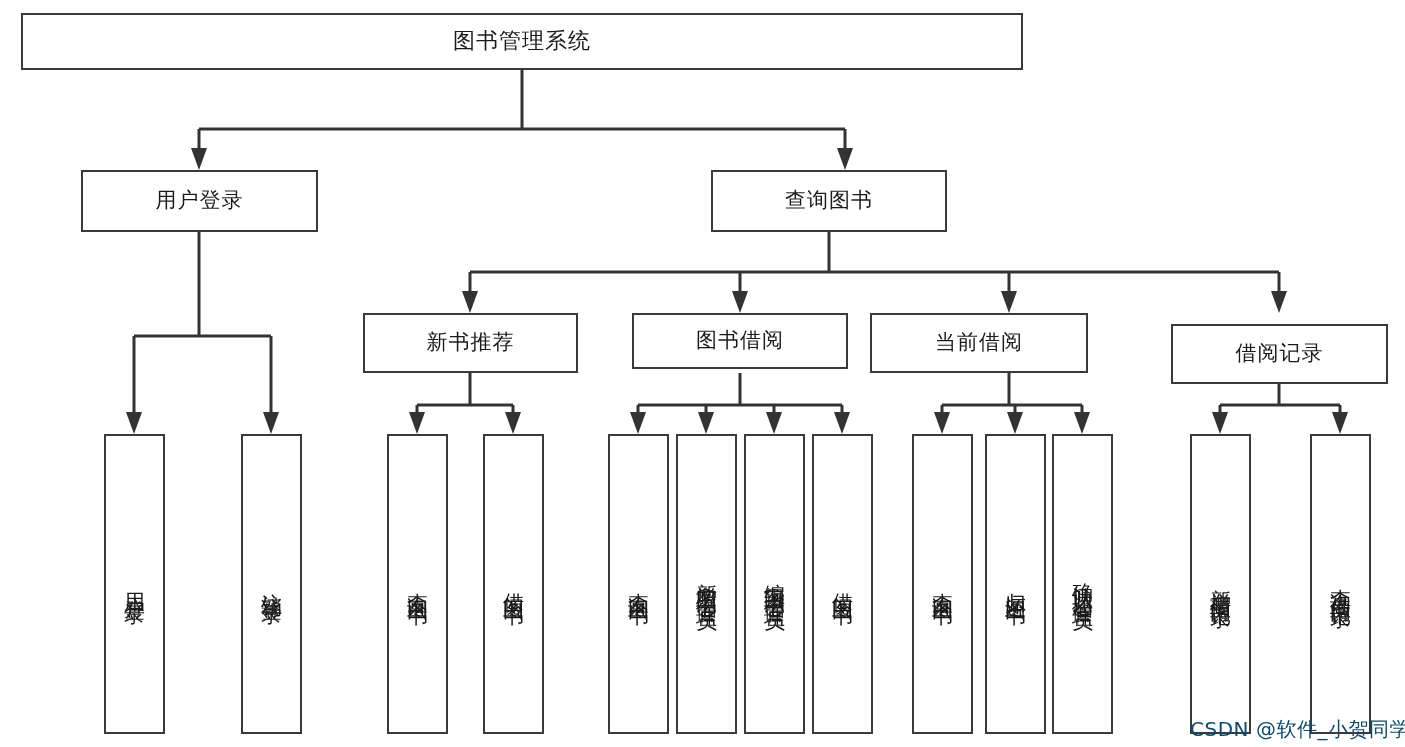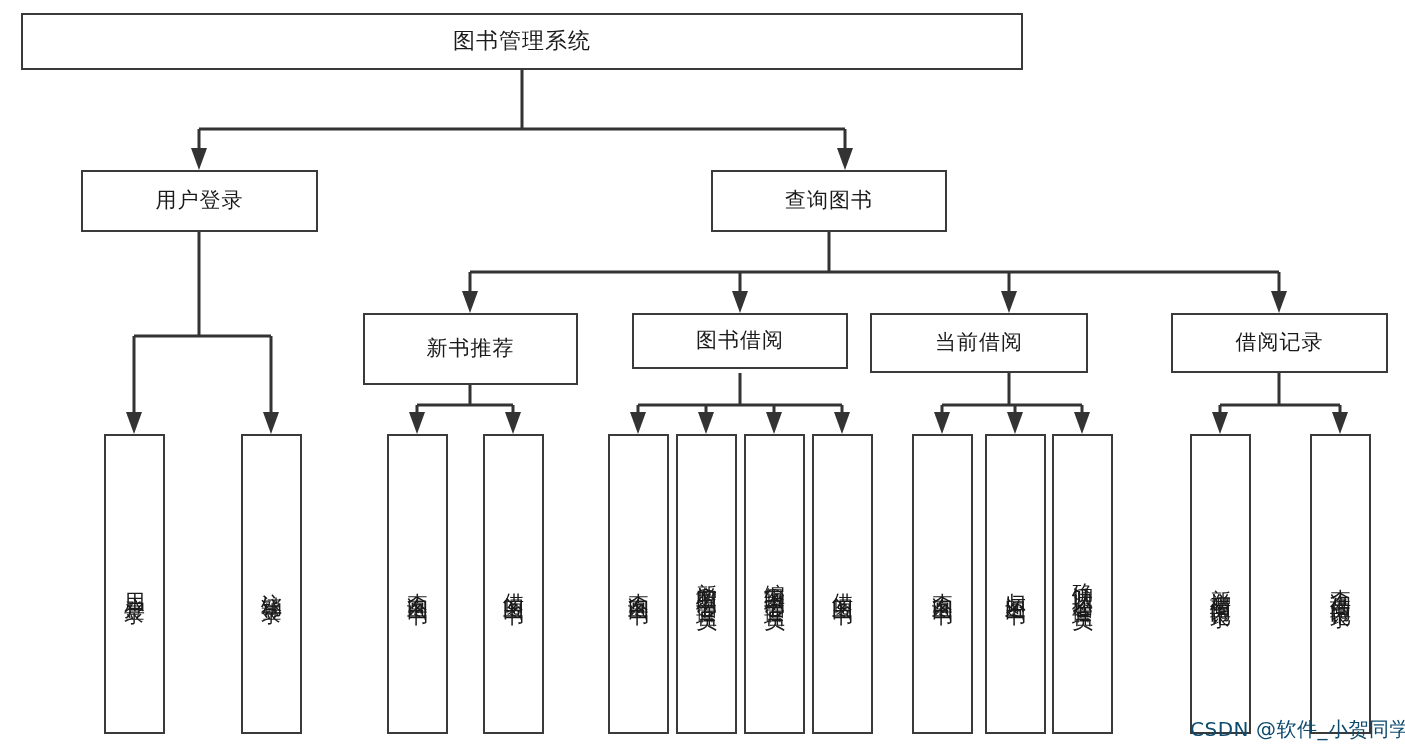--- a/index.html
+++ b/index.html
@@ -109,30 +109,30 @@
   <div id="nodes-layer">
       <div class="node root horizontal" style="left: 21px; top: 13px; width: 1002px; height: 57px;">
         <span>图书管理系统</span>
       </div>
       <div class="node lvl2 horizontal" style="left: 81px; top: 170px; width: 237px; height: 62px;">
         <span>用户登录</span>
       </div>
       <div class="node lvl2 horizontal" style="left: 711px; top: 170px; width: 236px; height: 62px;">
         <span>查询图书</span>
       </div>
-      <div class="node lvl3 horizontal" style="left: 363px; top: 313px; width: 215px; height: 72px;">
+      <div class="node lvl3 horizontal" style="left: 363px; top: 313px; width: 215px; height: 60px;">
         <span>新书推荐</span>
       </div>
       <div class="node lvl3 horizontal" style="left: 632px; top: 313px; width: 216px; height: 56px;">
         <span>图书借阅</span>
       </div>
       <div class="node lvl3 horizontal" style="left: 870px; top: 313px; width: 218px; height: 60px;">
         <span>当前借阅</span>
       </div>
-      <div class="node lvl3 horizontal" style="left: 1171px; top: 313px; width: 217px; height: 60px;">
+      <div class="node lvl3 horizontal" style="left: 1171px; top: 324px; width: 217px; height: 60px;">
         <span>借阅记录</span>
       </div>
       <div class="node lvl4 leaf" style="left: 104px; top: 434px; width: 61px; height: 300px;">
         <span class="leaf-text">用户登录</span>
       </div>
       <div class="node lvl4 leaf" style="left: 241px; top: 434px; width: 61px; height: 300px;">
         <span class="leaf-text">注销登录</span>
       </div>
       <div class="node lvl4 leaf" style="left: 387px; top: 434px; width: 61px; height: 300px;">
         <span class="leaf-text">查询图书</span>

